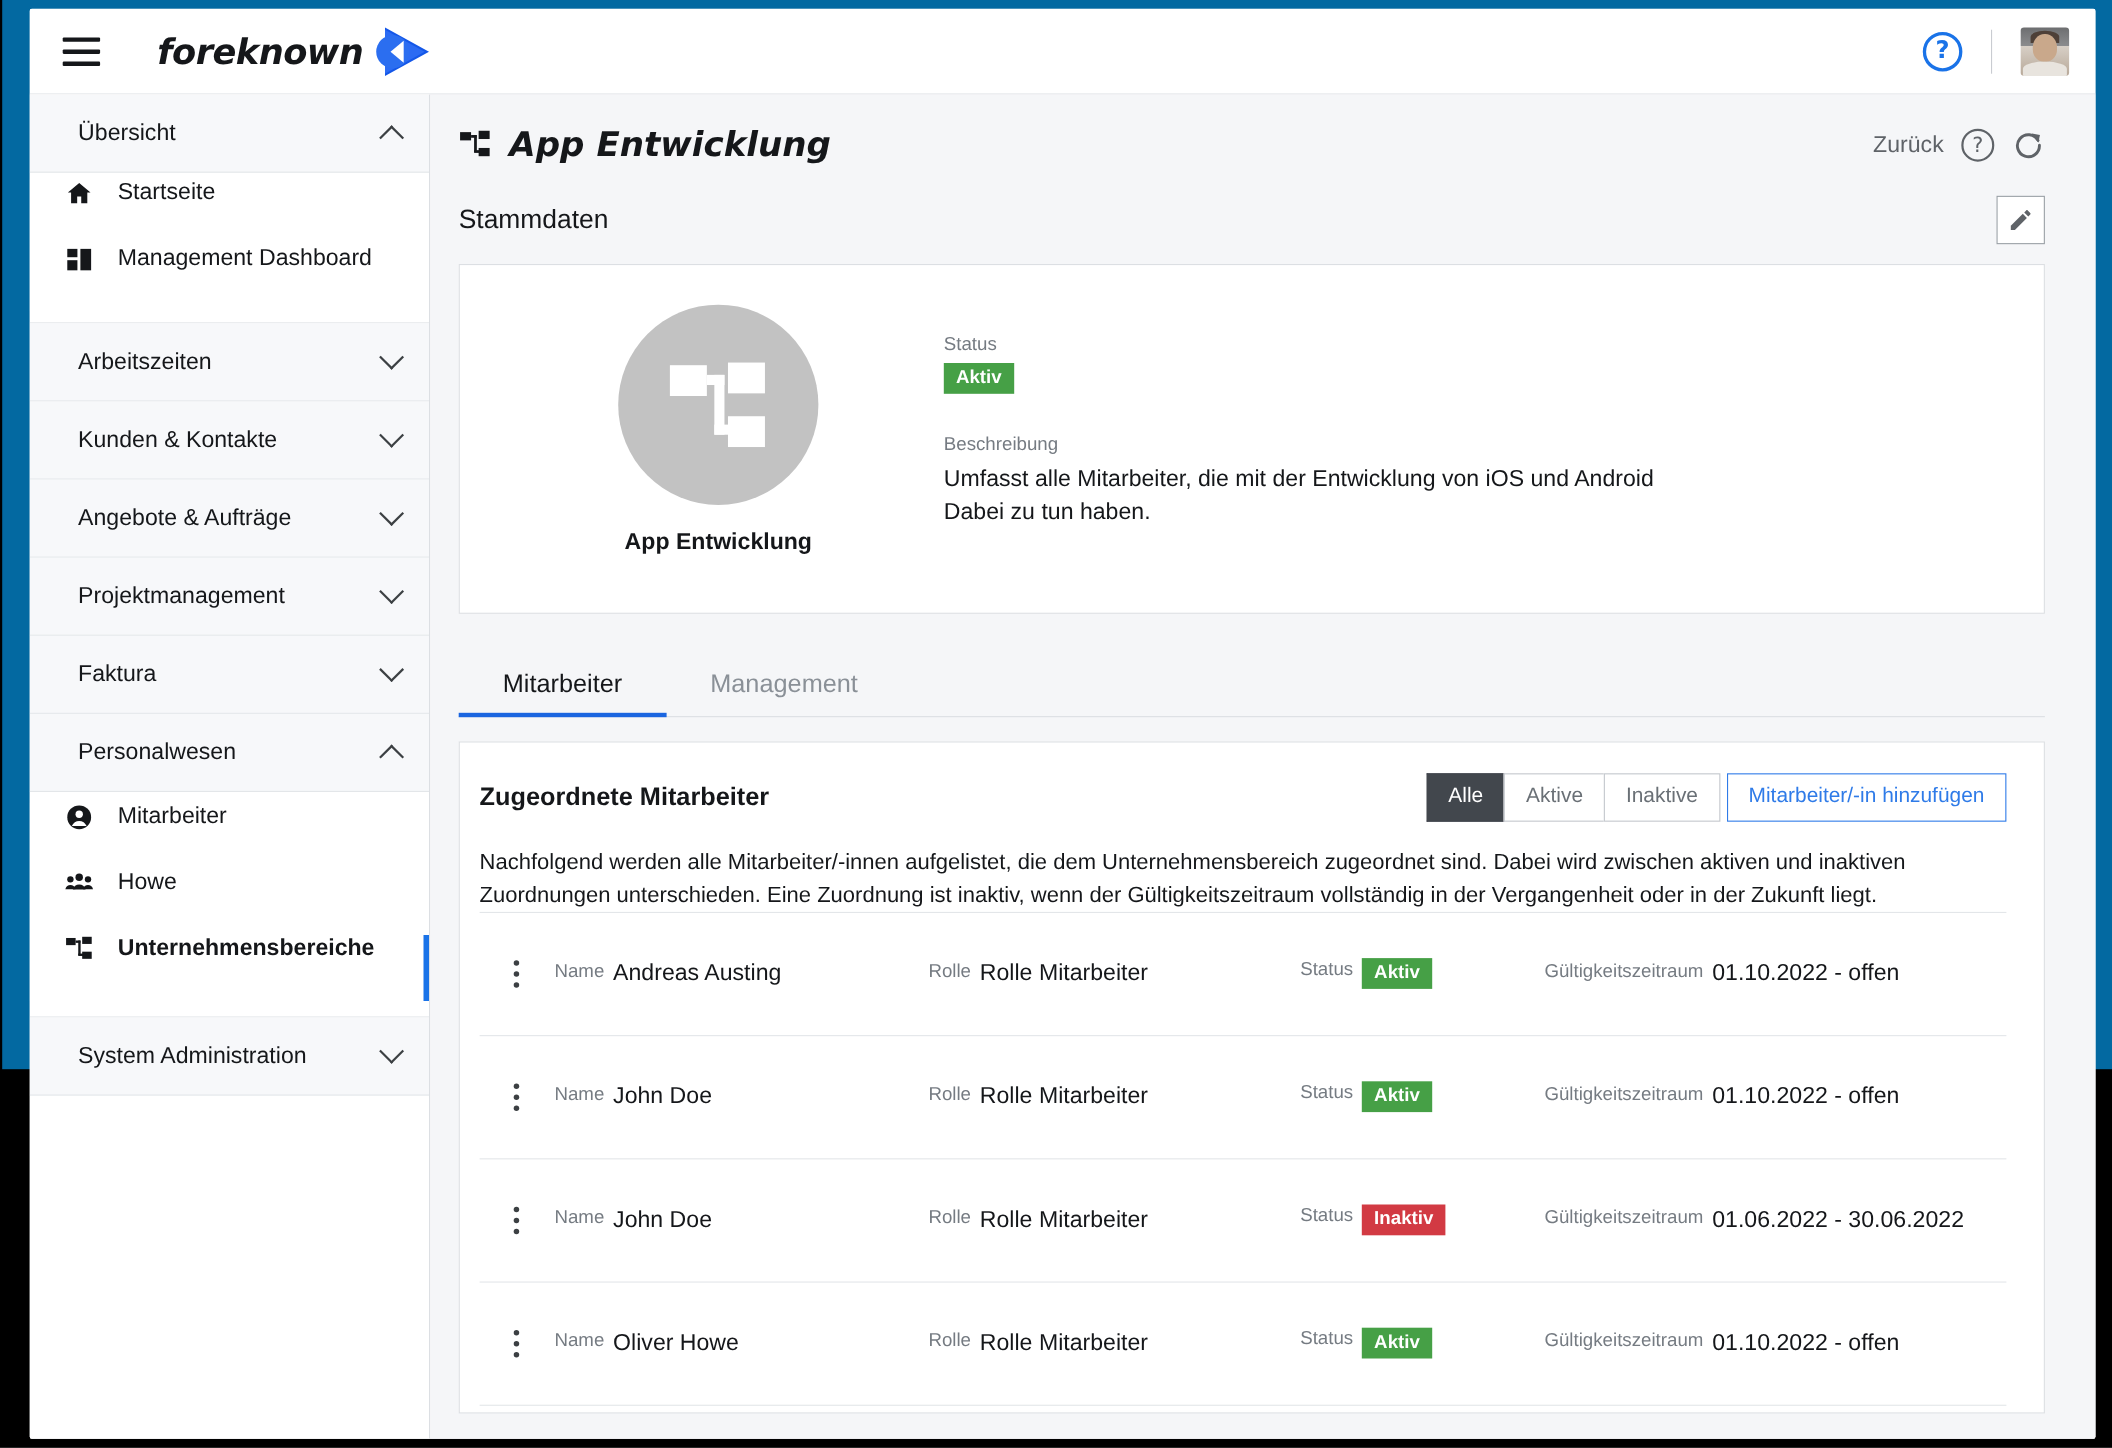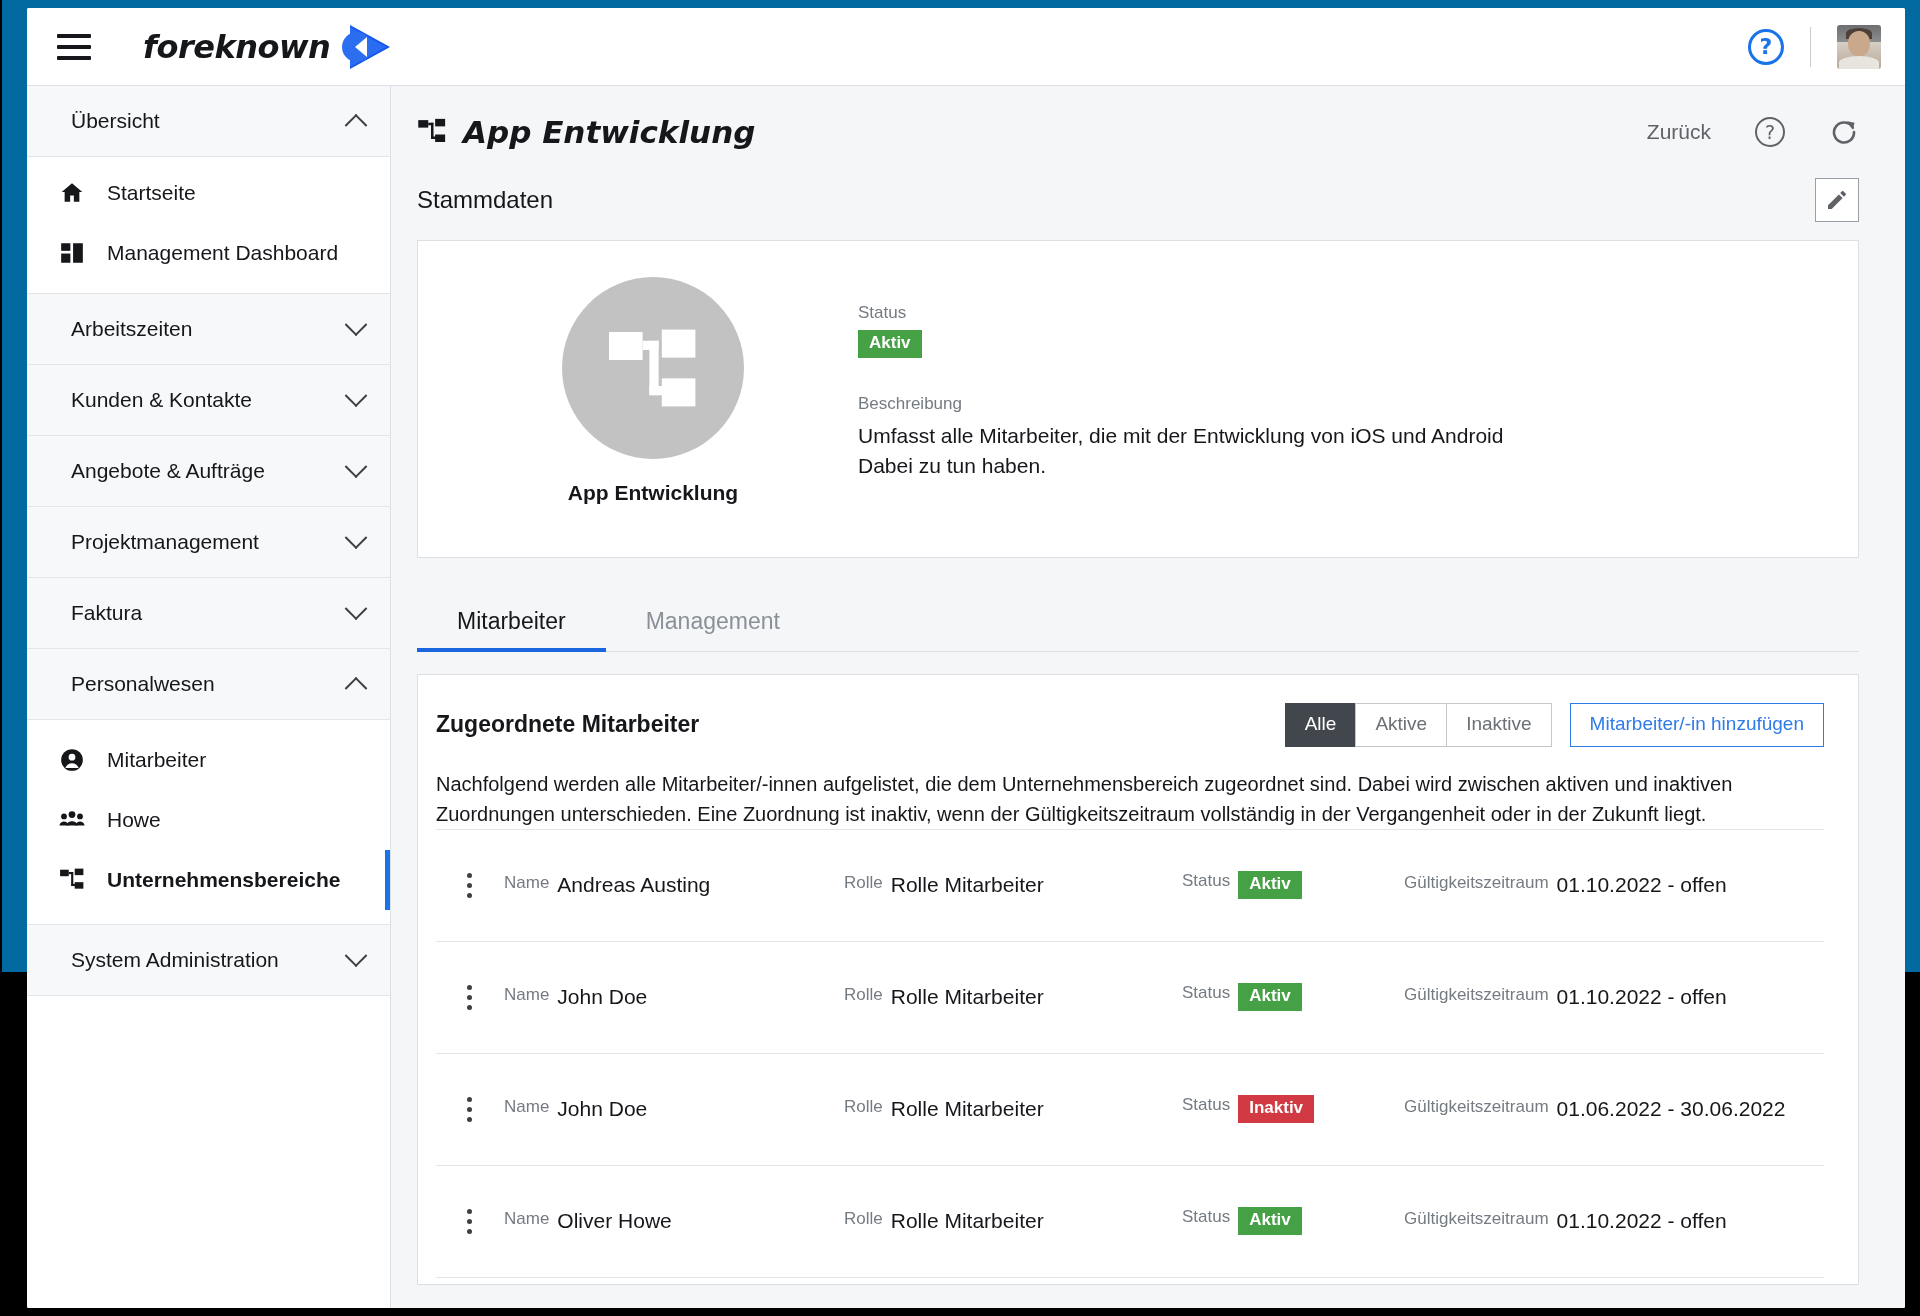--- a/index.html
+++ b/index.html
@@ -130,21 +130,21 @@
   .nav-group-label { font-size: 21px; color: #15171a; }
   .chev {
     margin-left: auto; width: 16px; height: 16px;
     border-right: 2.5px solid #3c4043;
     border-bottom: 2.5px solid #3c4043;
   }
   .chev.down { transform: rotate(45deg) translate(-3px,-3px); }
   .chev.up { transform: rotate(-135deg) translate(-3px,-3px); }
 
   .nav-item {
-    height: 60px; display: flex; align-items: center;
+    height: 60px; display: flex; align-items: flex-start;
     padding: 0 26px 0 32px; background: #fff; cursor: pointer;
     position: relative;
   }
   .nav-item-label { font-size: 21px; color: #15171a; margin-left: 22px; }
   .nav-item.active .nav-item-label { font-weight: 700; }
   .nav-item.active::after {
     content: ""; position: absolute; right: 0; top: 0;
     width: 5px; height: 100%; background: #1a73e8;
   }
   .nav-sub-wrap { border-bottom: 1px solid #e3e6e9; padding: 6px 0 10px; }
@@ -158,21 +158,21 @@
     display: flex; align-items: center;
     padding: 28px 46px 0 26px;
   }
   .page-title {
     display: flex; align-items: center; gap: 16px;
     font-size: 31px; font-weight: 700; font-style: italic;
     color: #15171a;
     font-family: "DejaVu Sans", sans-serif;
   }
   .page-head-right {
-    margin-left: auto; display: flex; align-items: center; gap: 44px;
+    margin-left: auto; display: flex; align-items: center; gap: 16px;
   }
   .link-back { font-size: 21px; color: #5f6368; cursor: pointer; }
   .icon-btn { cursor: pointer; display: flex; align-items: center; justify-content: center; }
   .help2 {
     width: 30px; height: 30px; border-radius: 50%;
     border: 2px solid #5f6368; color: #5f6368;
     display: flex; align-items: center; justify-content: center;
     font-size: 19px; font-family: "DejaVu Sans", sans-serif;
   }
 
@@ -235,21 +235,21 @@
   }
 
   
   .list-card {
     margin: 22px 46px 0 26px;
     background: #fff; border: 1px solid #dcdfe3;
     padding: 28px 34px 6px 18px;
   }
   .list-head { display: flex; align-items: center; }
   .list-title { font-size: 23px; font-weight: 700; color: #15171a; }
-  .list-head-right { margin-left: auto; display: flex; align-items: center; gap: 18px; }
+  .list-head-right { margin-left: auto; display: flex; align-items: center; gap: 6px; }
   .segmented { display: flex; }
   .seg {
     padding: 9px 19px 11px; font-size: 19px;
     border: 1px solid #c3c7cc; border-right: none;
     background: #fff; color: #6a7076; cursor: pointer;
   }
   .seg:last-child { border-right: 1px solid #c3c7cc; }
   .seg.active { background: #42474d; color: #fff; border-color: #42474d; }
   .btn-outline {
     padding: 9px 19px 11px; font-size: 19px;

